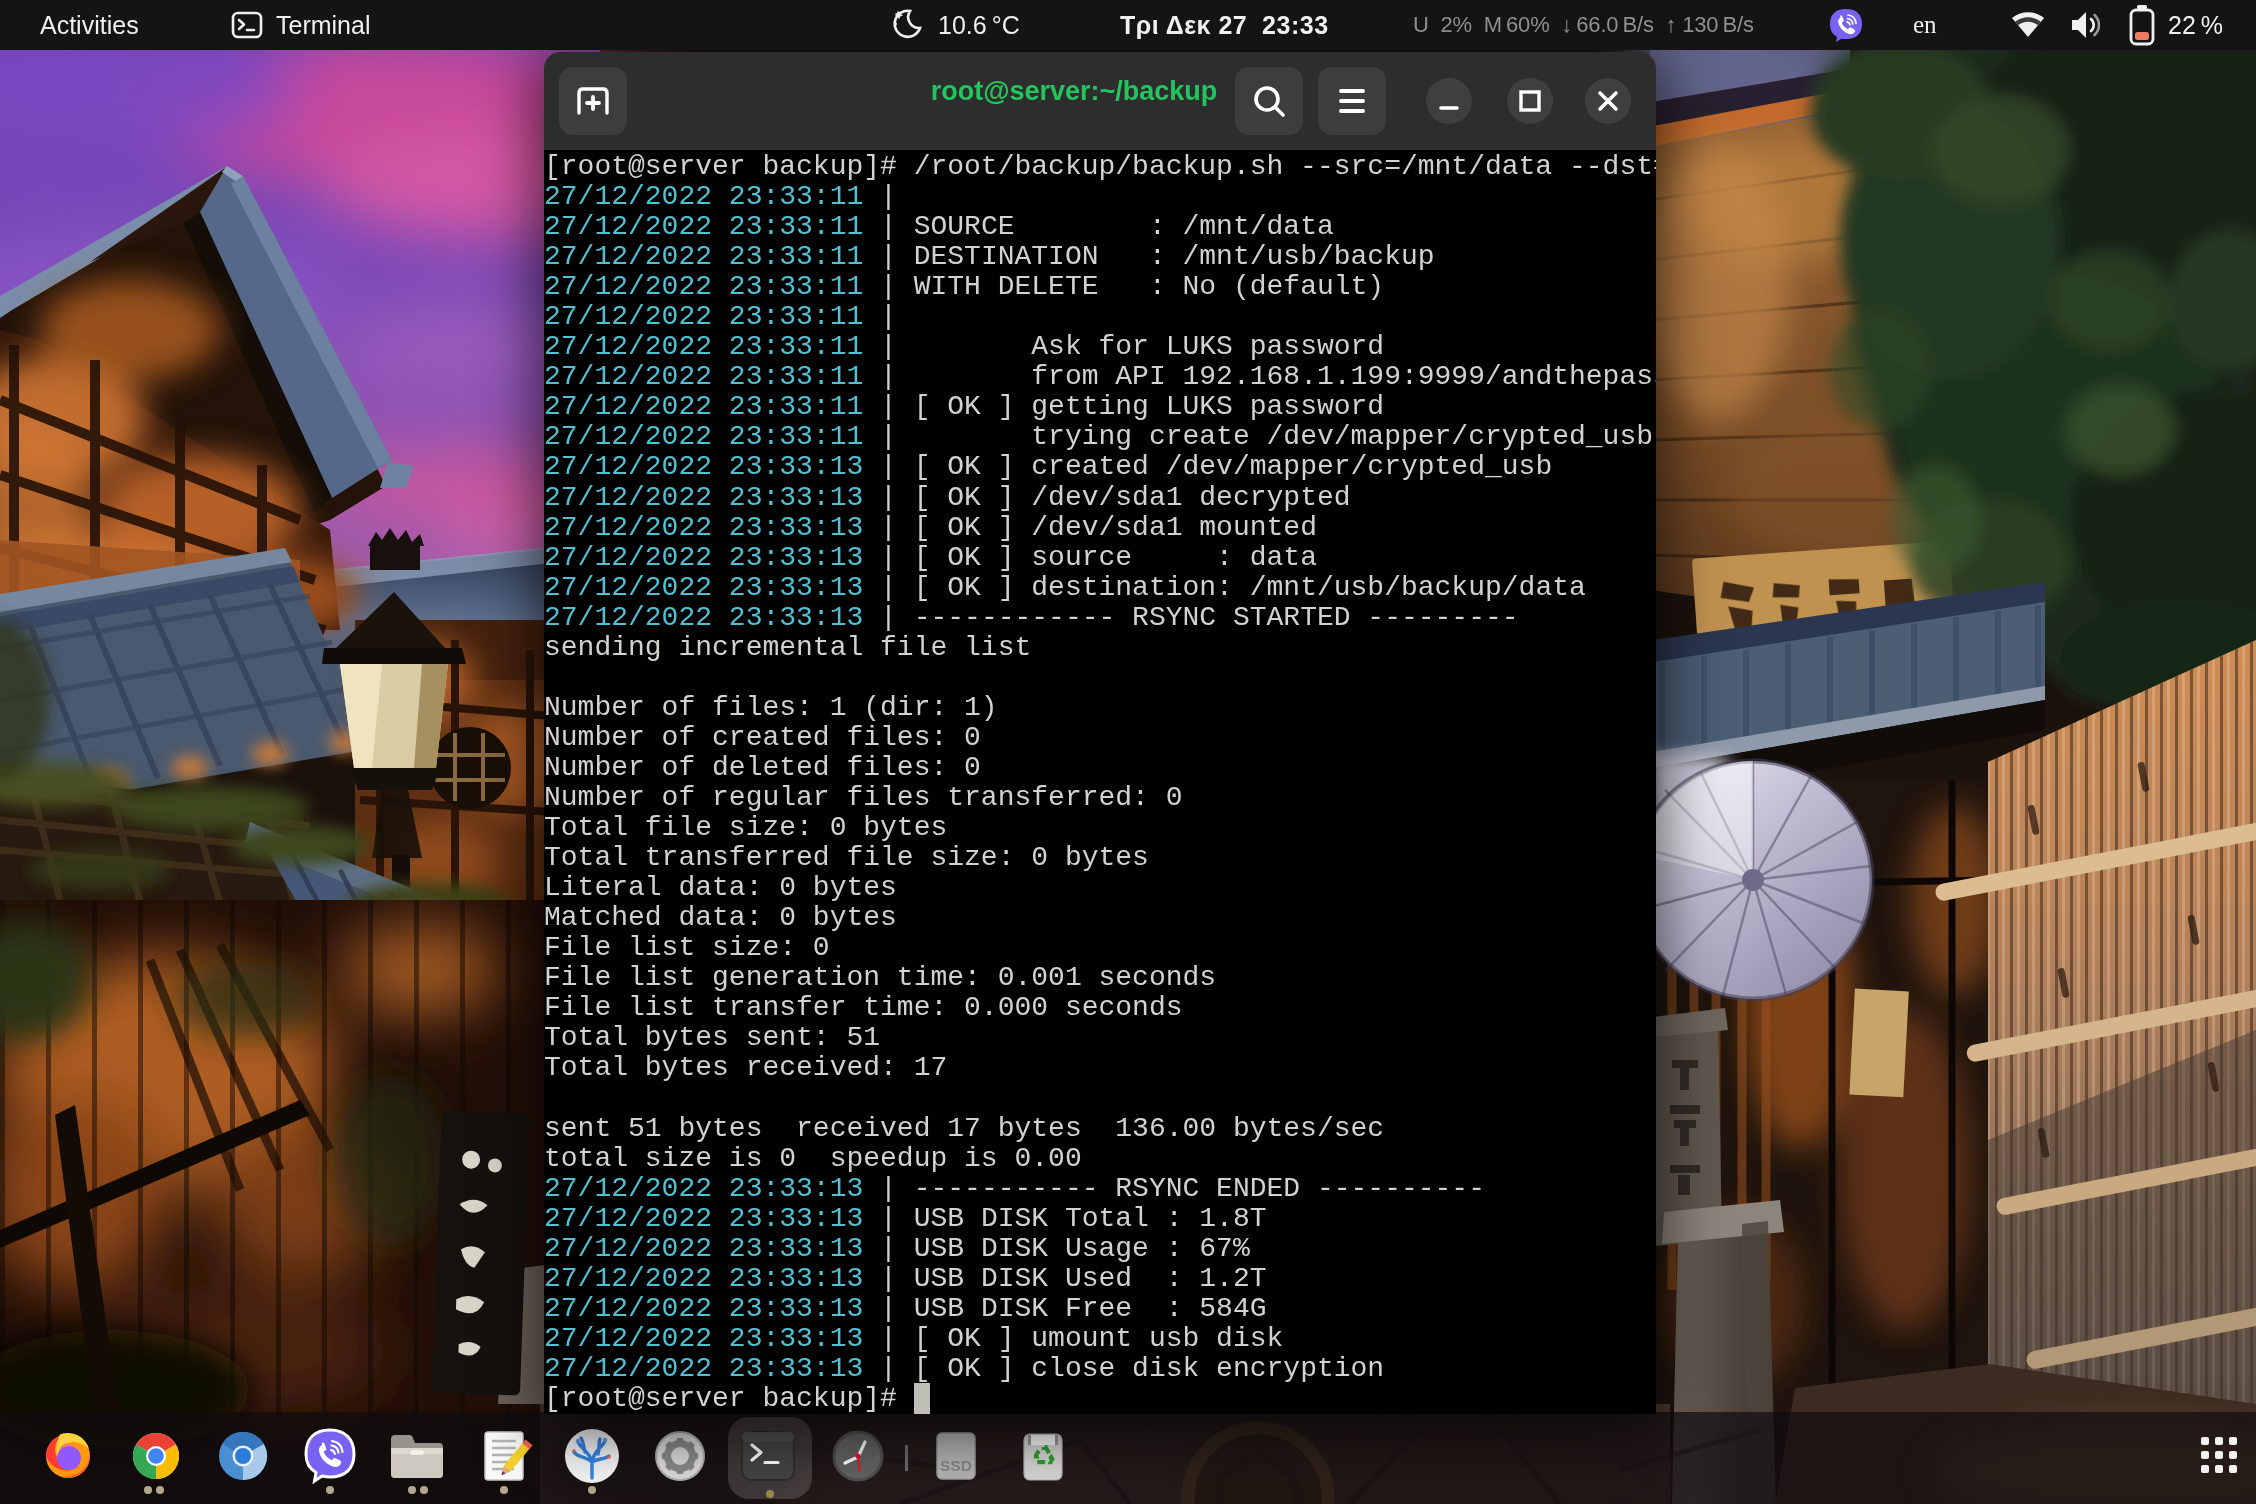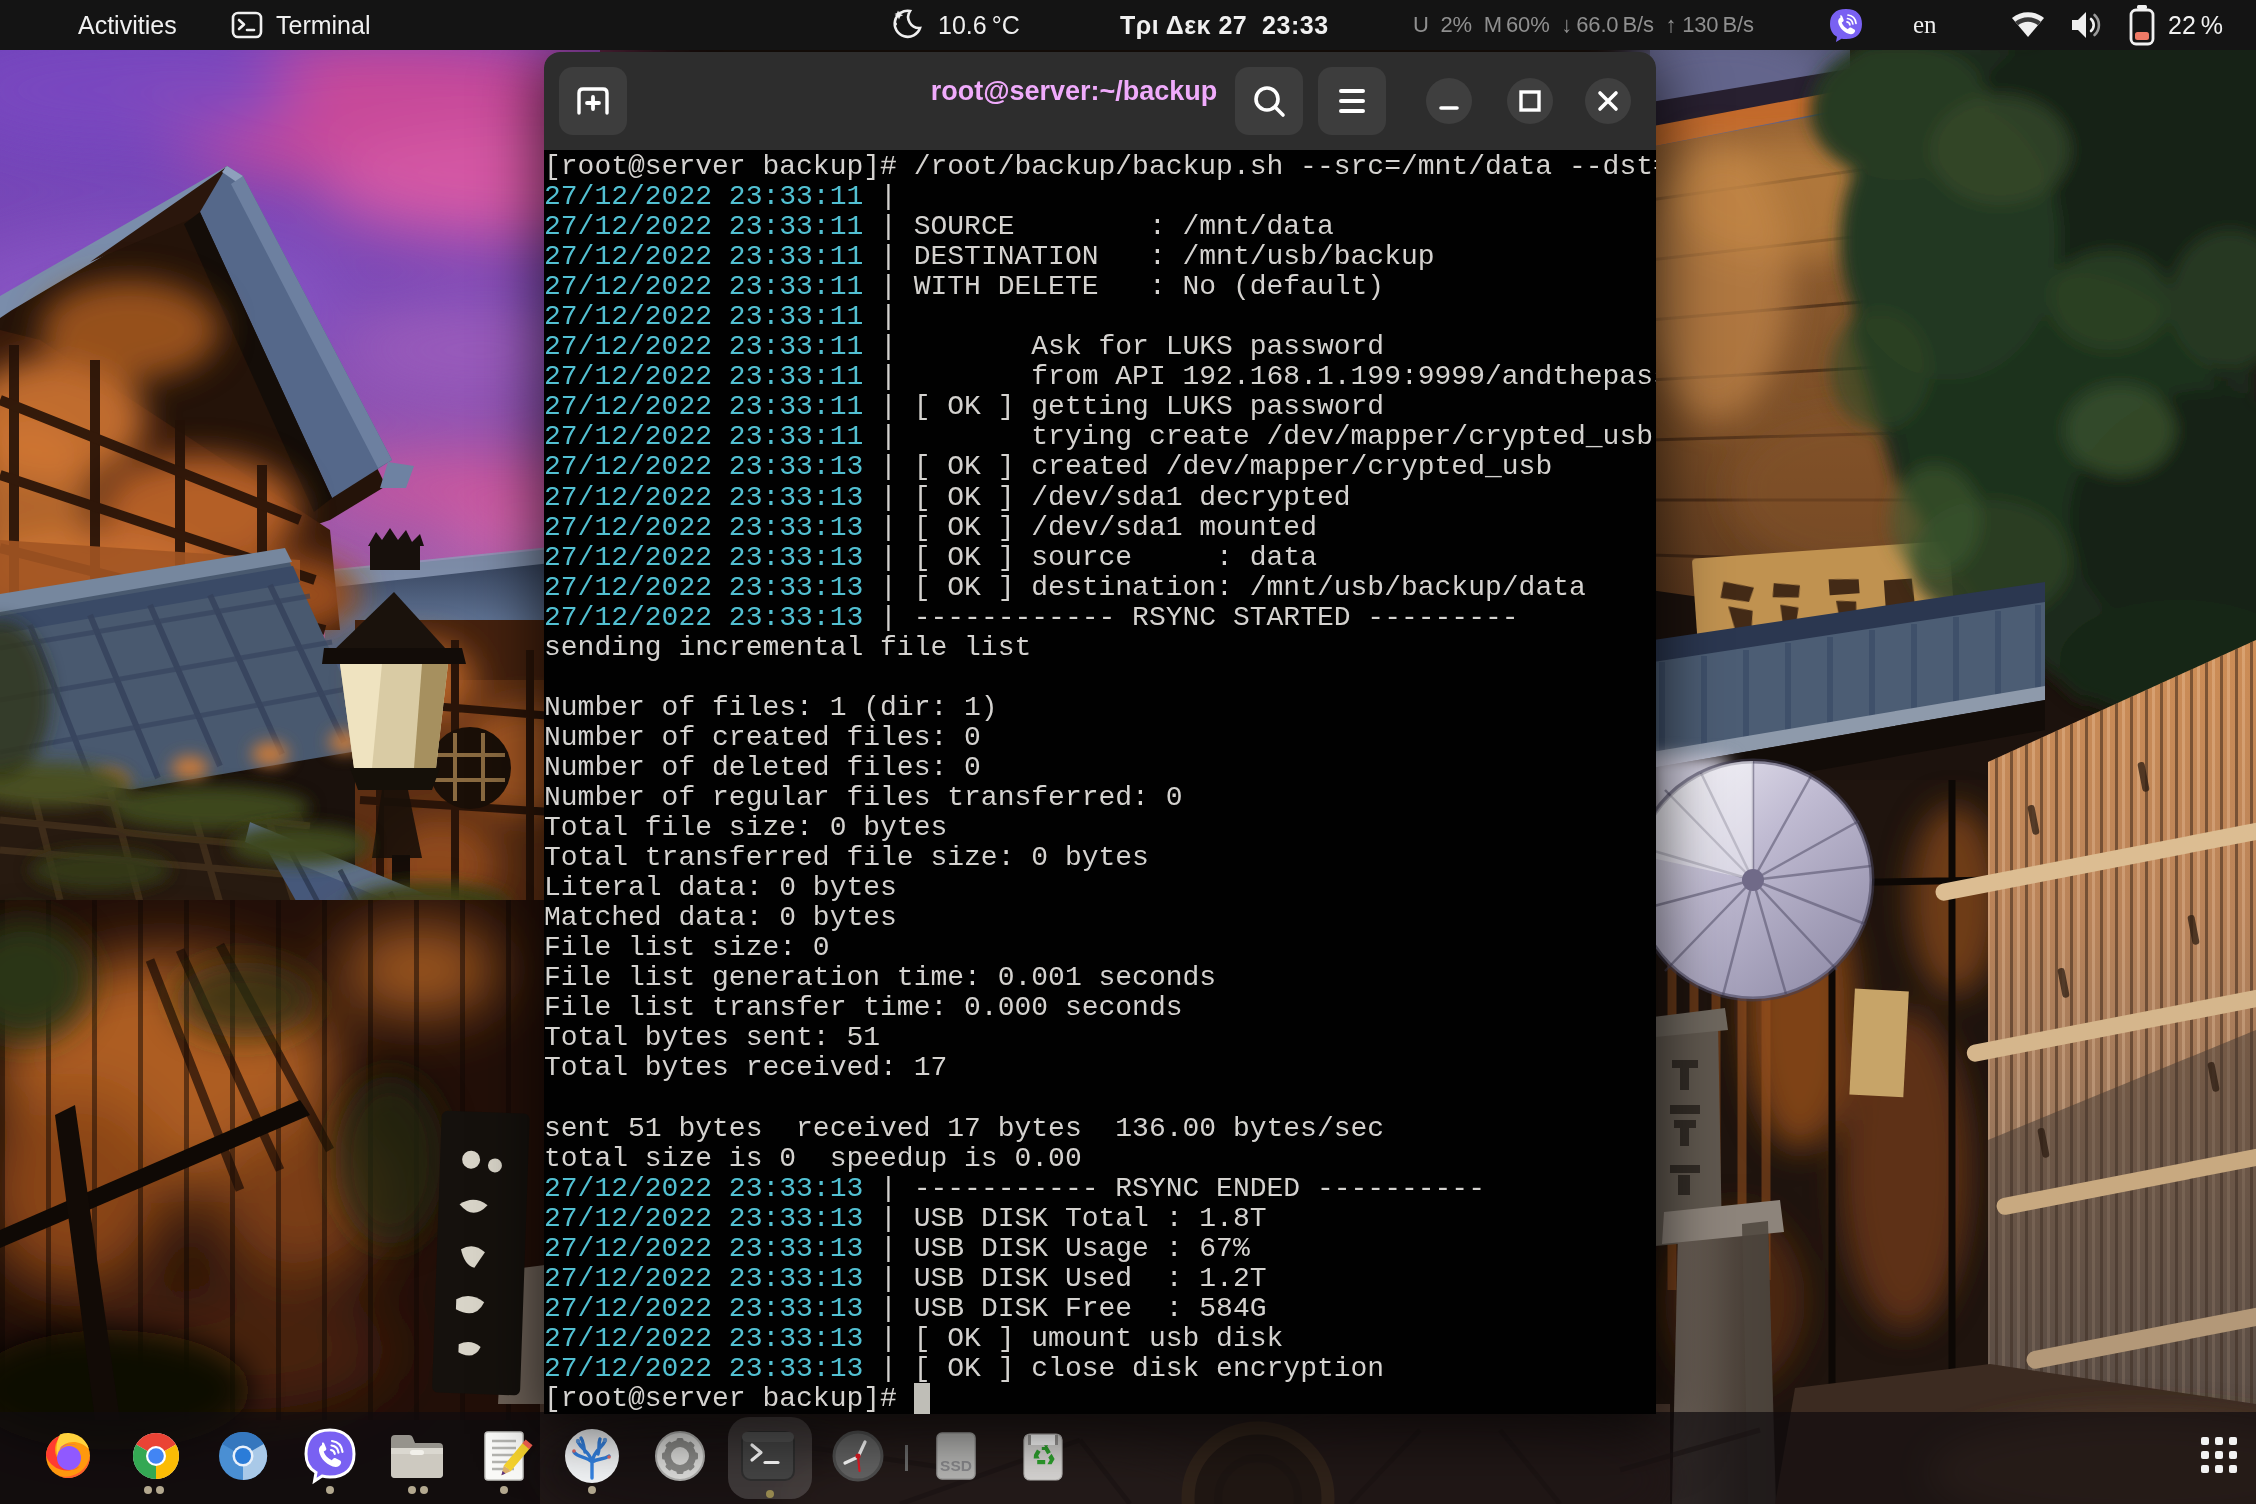--- a/index.html
+++ b/index.html
@@ -10,21 +10,21 @@
   #topbar{position:absolute;left:0;top:0;width:2256px;height:50px;background:#141414;color:#f0f0f0;}
   .tb{position:absolute;top:0;height:50px;display:flex;align-items:center;font-size:25px;}
   
   #win{position:absolute;left:544px;top:52px;width:1112px;height:1362px;
        border-radius:16px 16px 0 0;box-shadow:0 12px 60px 8px rgba(0,0,0,.62);}
   #hdr{position:absolute;left:0;top:0;width:1112px;height:98px;background:#2d2d2d;
        border-radius:16px 16px 0 0;}
   #hdr .btn{position:absolute;top:15px;width:68px;height:68px;background:#3d3d3d;border-radius:14px;}
   #hdr .cir{position:absolute;top:26px;width:46px;height:46px;background:#3f3f3f;border-radius:50%;}
   #title{position:absolute;left:0;top:0;width:1060px;height:78px;display:flex;align-items:center;
-         justify-content:center;color:#f0abfc;font-weight:700;font-size:27px;}
+         justify-content:center;color:#22c55e;font-weight:700;font-size:27px;}
   #content{position:absolute;left:0;top:98px;width:1112px;height:1264px;background:#010101;overflow:hidden;}
   #content pre{margin:0;padding:2px 0 0 0;font-family:"Liberation Mono",monospace;
       font-size:28px;line-height:30.05px;color:#d4d2cf;}
   .c{color:#52c0d2;}
   
   #dock{position:absolute;left:0;top:1412px;width:2256px;height:92px;background:rgba(16,12,14,.7);padding-left:16px;}
 </style>
 </head>
 <body>
 <div id="screen">
@@ -611,21 +611,21 @@
 <span class="c">27/12/2022 23:33:13</span> | USB DISK Usage : 67%
 <span class="c">27/12/2022 23:33:13</span> | USB DISK Used  : 1.2T
 <span class="c">27/12/2022 23:33:13</span> | USB DISK Free  : 584G
 <span class="c">27/12/2022 23:33:13</span> | [ OK ] umount usb disk
 <span class="c">27/12/2022 23:33:13</span> | [ OK ] close disk encryption
 [root@server backup]# <span style="background:#bfbeb7;color:#bfbeb7">​ </span></pre>
       </div>
 </div>
 
 <div id="topbar">
-  <div class="tb" style="left:40px;font-weight:400;margin-left:38px;">Activities</div>
+  <div class="tb" style="left:40px;font-weight:400;">Activities</div>
   <div class="tb" style="left:230px;">
     <svg width="34" height="34" viewBox="0 0 34 34" fill="none" stroke="#f0f0f0" stroke-width="2.6">
       <rect x="3" y="5" width="28" height="24" rx="5"></rect>
       <path d="M9 12 L14 16.5 L9 21" stroke-linecap="round" stroke-linejoin="round"></path>
       <path d="M17 22 L24 22" stroke-linecap="round"></path>
     </svg>
   </div>
   <div class="tb" style="left:276px;font-weight:400;">Terminal</div>
   <div class="tb" style="left:888px;">
     <svg width="36" height="36" viewBox="0 0 36 36" fill="none" stroke="#f0f0f0">

